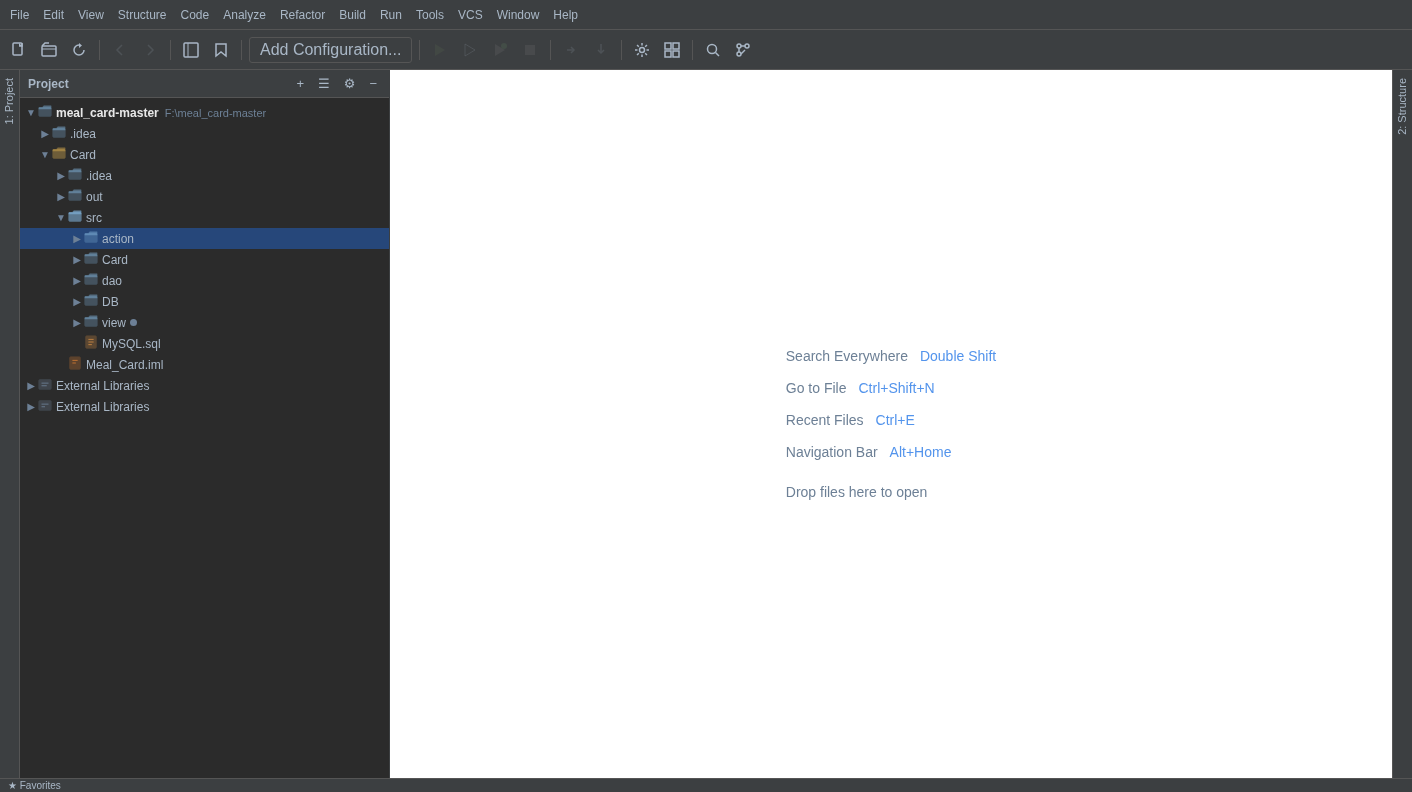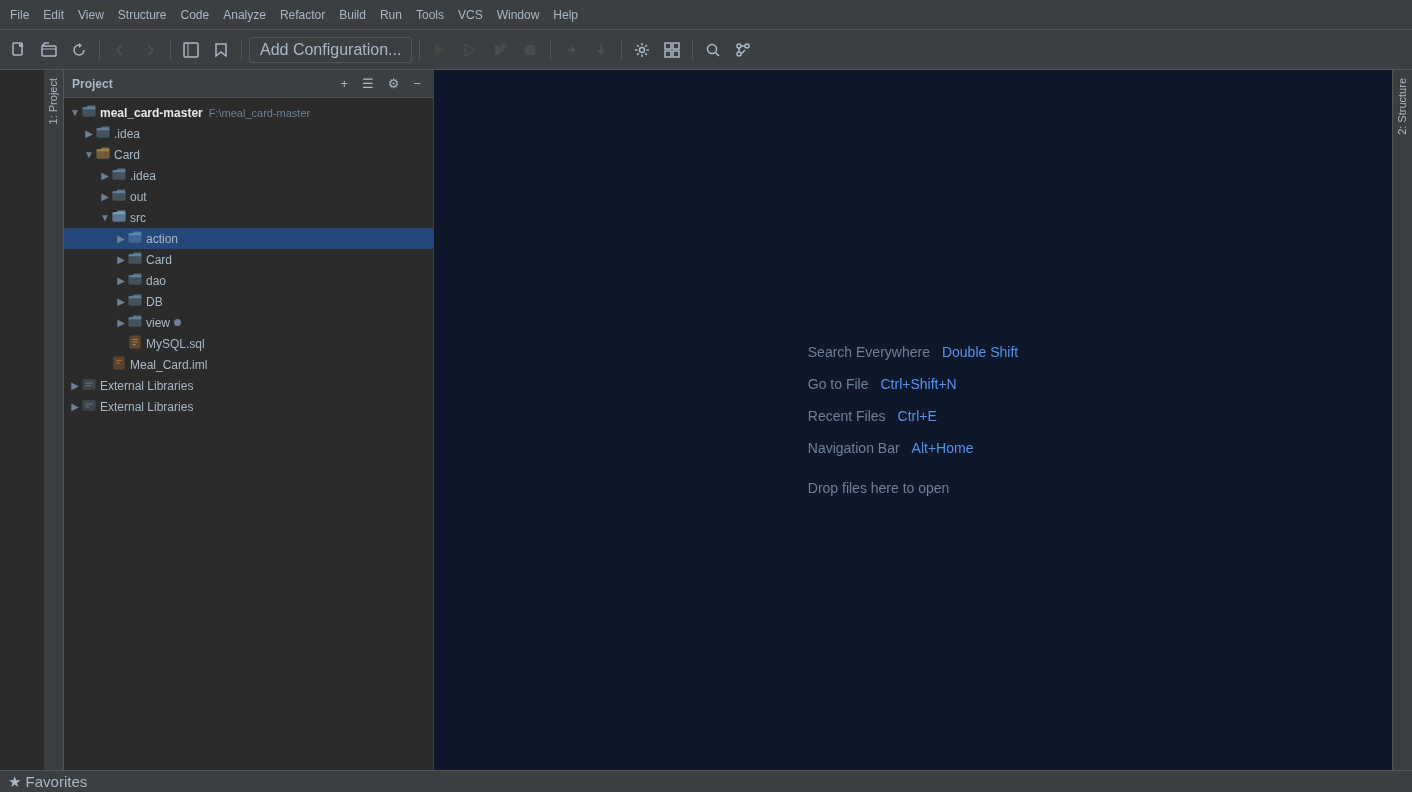--- a/index.html
+++ b/index.html
@@ -72,21 +72,20 @@
       cursor: pointer;
       border-radius: 3px;
       height: 26px;
     }
 
     
     .main-layout {
       display: flex;
       flex: 1;
       overflow: hidden;
-      margin-left: 44px;
     }
 
     
     .vertical-tabs-left {
       width: 20px;
       background: #3c3f41;
       display: flex;
       flex-direction: column;
       border-right: 1px solid #555;
     }
@@ -184,21 +183,21 @@
       height: 7px;
       background: #6d8096;
       border-radius: 50%;
       margin-left: 4px;
       flex-shrink: 0;
     }
 
     
     .editor-area {
       flex: 1;
-      background: #0f172a;
+      background: #ffffff;
       display: flex;
       align-items: center;
       justify-content: center;
       flex-direction: column;
       gap: 8px;
     }
     .welcome-section {
       display: flex;
       flex-direction: column;
       gap: 16px;
@@ -227,28 +226,28 @@
     .vertical-tabs-right {
       width: 20px;
       background: #3c3f41;
       display: flex;
       flex-direction: column;
       border-left: 1px solid #555;
     }
 
     
     .status-bar {
-      height: 22px;
+      height: 14px;
       background: #3c3f41;
       border-top: 1px solid #555;
       display: flex;
       align-items: center;
       padding: 0 8px;
       gap: 8px;
-      font-size: 15px;
+      font-size: 10px;
       color: #6d8096;
     }
   </style>
 </head>
 <body>
 
 <div class="menu-bar">
   <span class="menu-item">File</span>
   <span class="menu-item">Edit</span>
   <span class="menu-item">View</span>

